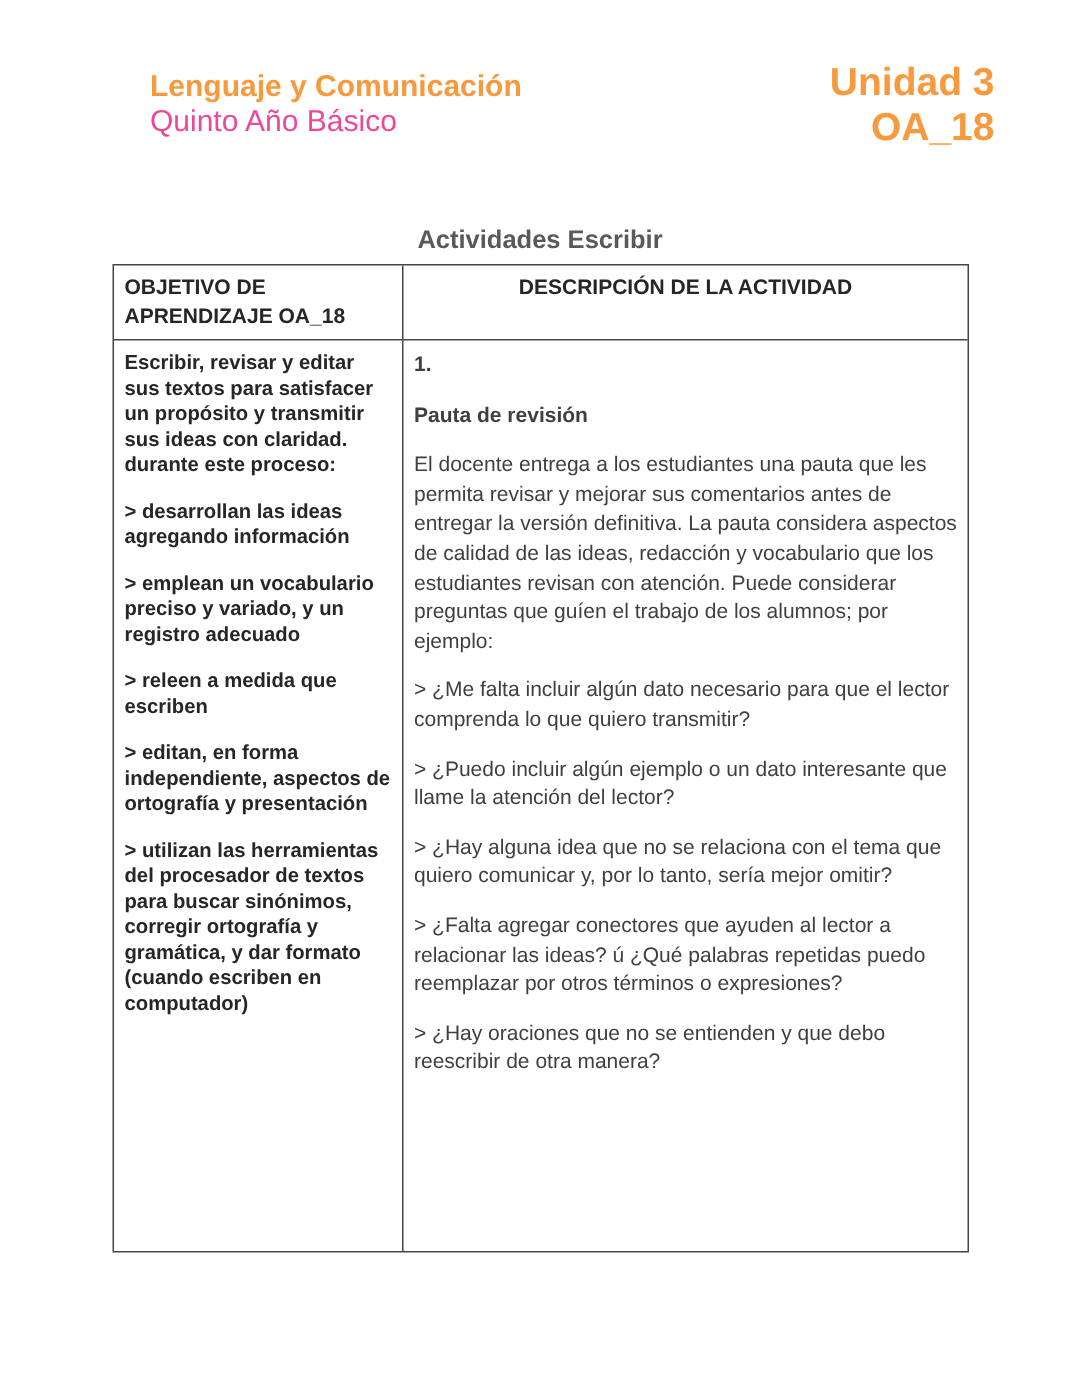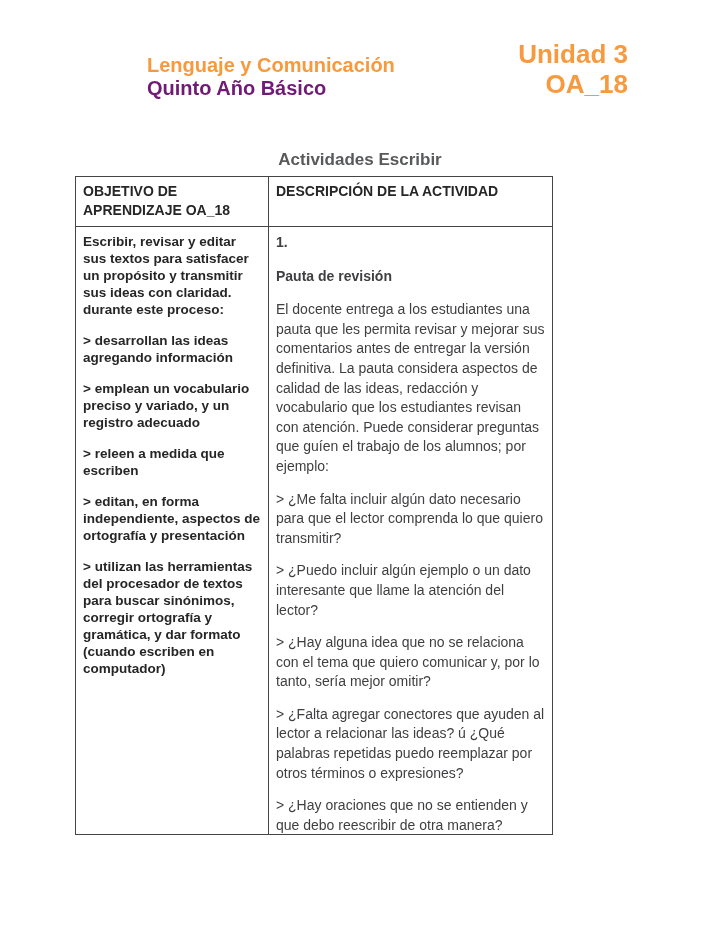--- a/index.html
+++ b/index.html
@@ -13,34 +13,33 @@
   }
   .page {
     width: 720px;
     height: 932px;
     background: #ffffff;
     position: relative;
   }
   .doc-header {
     display: flex;
     justify-content: space-between;
-    align-items: flex-end;
-    padding: 40px 92px 0 100px;
-    margin-left: 47px;
+    align-items: center;
+    padding: 40px 57px 0 100px;
   }
   .header-left .subject {
     font-size: 20px;
     font-weight: bold;
     color: #F7993D;
     line-height: 1.15;
   }
   .header-left .grade {
     font-size: 20px;
-    font-weight: bold;
-    color: #701a75;
+    font-weight: normal;
+    color: #ec4899;
     line-height: 1.15;
   }
   .header-right {
     text-align: right;
   }
   .header-right .unit,
   .header-right .oa {
     font-size: 26px;
     font-weight: bold;
     color: #F7993D;
@@ -50,42 +49,42 @@
     text-align: center;
     font-size: 17px;
     font-weight: bold;
     color: #58595B;
     margin-top: 50px;
   }
   .activity-table {
     position: absolute;
     left: 75px;
     top: 176px;
-    width: 478px;
+    width: 571px;
     display: grid;
     grid-template-columns: 193px 1fr;
     grid-template-rows: 50px 607px;
     border: 1px solid #454545;
   }
   .cell {
     overflow: hidden;
   }
   .cell.col-left {
     border-right: 1px solid #454545;
   }
   .cell.row-head {
     border-bottom: 1px solid #454545;
     font-size: 14px;
     font-weight: bold;
     color: #262626;
     padding: 5px 7px;
     line-height: 1.35;
   }
   .cell.row-head.col-right {
-    text-align: left;
+    text-align: center;
   }
   .cell.row-body {
     padding: 6px 7px;
   }
   .objective-cell p {
     font-size: 13.5px;
     font-weight: bold;
     color: #262626;
     line-height: 1.26;
     margin: 0 0 14px 0;

